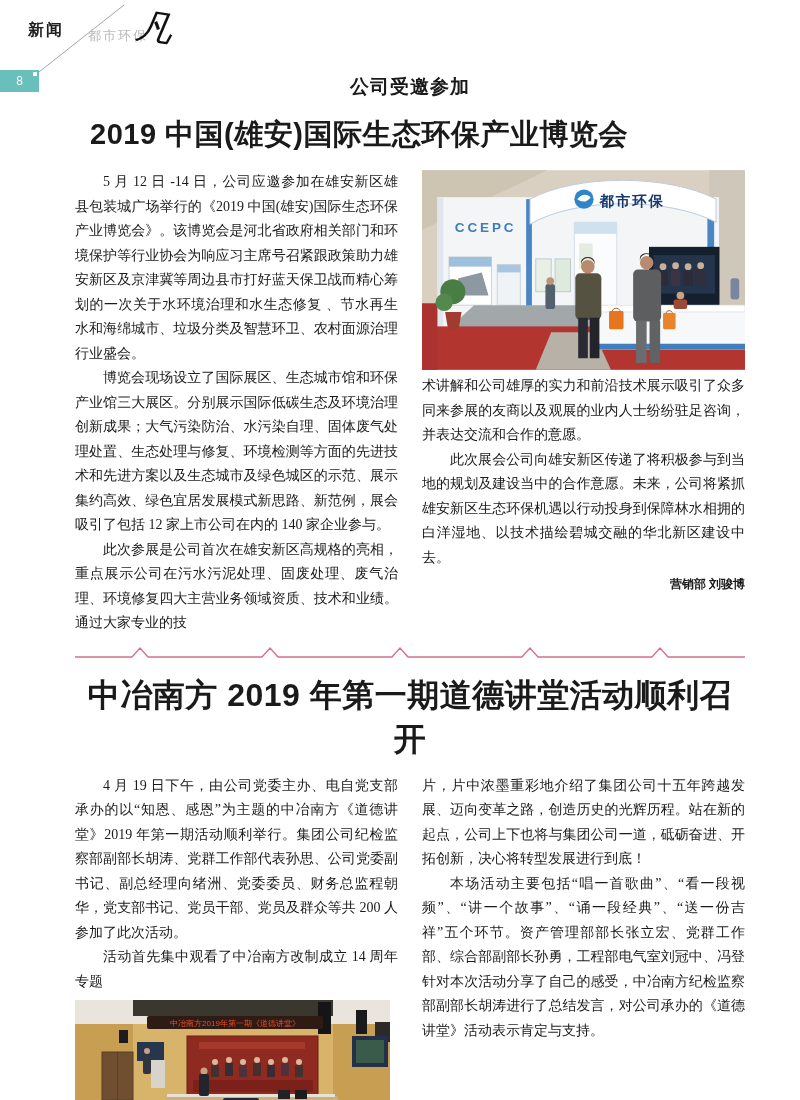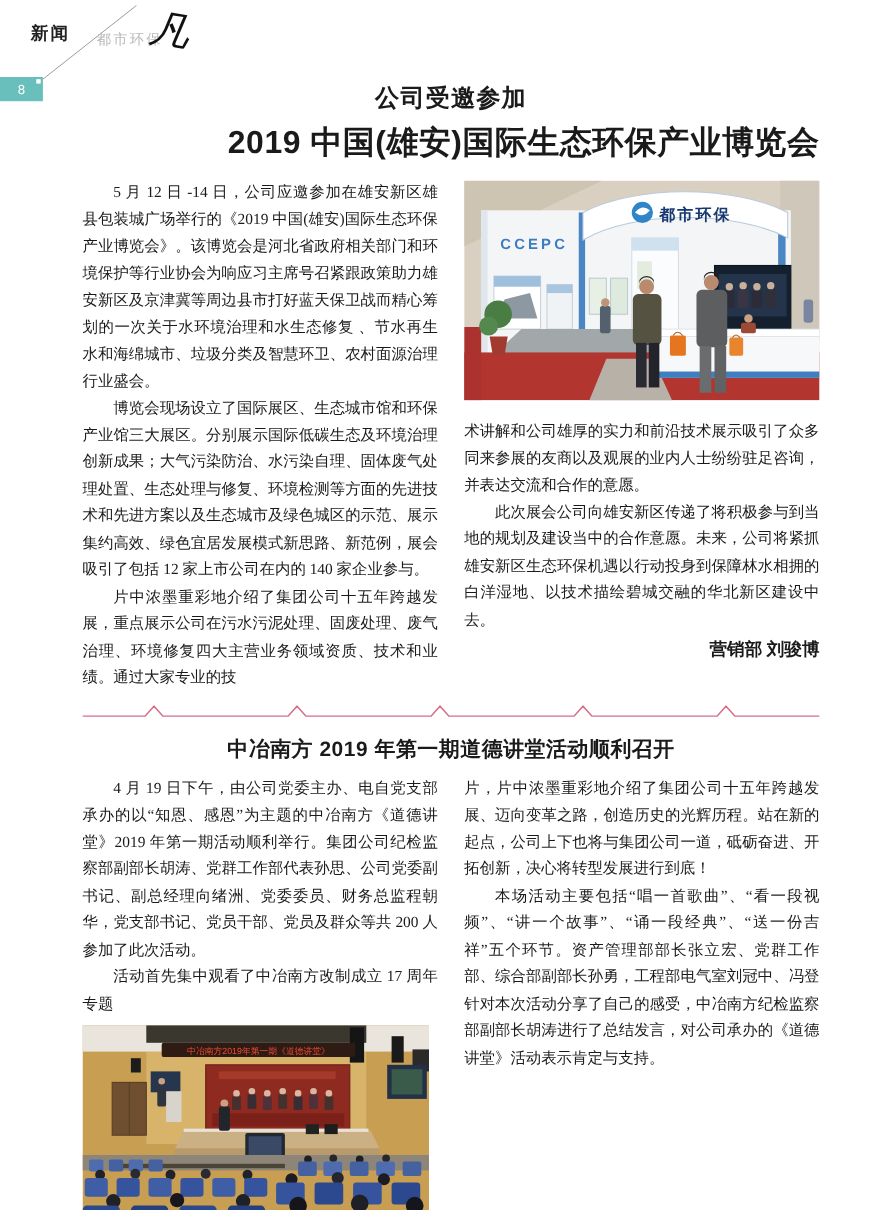--- a/index.html
+++ b/index.html
@@ -11,31 +11,31 @@
             line-height:22px;text-align:center;}
   .tab-dot{position:absolute;right:2px;top:2px;width:4px;height:4px;background:#fff;}
   .hdr-line{position:absolute;left:0;top:0;width:220px;height:100px;}
   .section-label{position:absolute;left:28px;top:20px;font-family:"Liberation Sans",sans-serif;
                  font-weight:bold;font-size:16px;color:#1f1f1f;letter-spacing:2px;}
   .brand{position:absolute;left:88px;top:27px;font-size:13px;color:#b9b9b9;letter-spacing:2px;}
   .brand-mark{position:absolute;left:136px;top:4px;font-size:36px;color:#111;
               font-style:italic;transform:rotate(9deg);}
   
   .main{position:absolute;left:75px;top:74px;width:670px;}
-  .t1a{font-family:"Liberation Sans",sans-serif;font-weight:bold;font-size:22px;
+  .t1a{font-family:"Liberation Sans",sans-serif;font-weight:bold;font-size:19px;
        text-align:center;margin:0 0 6px 0;letter-spacing:1px;}
   .t1b{font-family:"Liberation Sans",sans-serif;font-weight:bold;font-size:29px;
-       text-align:right;margin:0;letter-spacing:0.5px;}
-  .t2{font-family:"Liberation Sans",sans-serif;font-weight:bold;font-size:19px;
+       text-align:left;margin:15px;letter-spacing:0.5px;}
+  .t2{font-family:"Liberation Sans",sans-serif;font-weight:bold;font-size:32px;
       text-align:center;margin:14px 0 12px 0;letter-spacing:0.5px;}
   .cols{display:flex;gap:24px;margin-top:14px;}
   .col{width:323px;font-size:14px;line-height:24.5px;text-align:justify;}
   .col p{margin:0;text-indent:2em;}
   .col p.cont{text-indent:0;}
-  .byline{font-weight:bold;text-align:right;margin-top:2px;font-size:16px;}
+  .byline{font-weight:bold;text-align:right;margin-top:2px;font-size:12px;}
   figure{margin:0;}
   .photo1 svg{display:block;width:323px;height:200px;}
   .photo2 svg{display:block;width:315px;height:186px;margin-top:6px;}
   .divider{display:block;margin-top:10px;}
 </style>
 </head>
 <body>
 
 <div class="page">
 
@@ -52,21 +52,21 @@
 
   <div class="main">
 
     <h1 class="t1a">公司受邀参加</h1>
     <h1 class="t1b">2019 中国(雄安)国际生态环保产业博览会</h1>
 
     <div class="cols">
       <div class="col">
         <p>5 月 12 日 -14 日，公司应邀参加在雄安新区雄县包装城广场举行的《2019 中国(雄安)国际生态环保产业博览会》。该博览会是河北省政府相关部门和环境保护等行业协会为响应习主席号召紧跟政策助力雄安新区及京津冀等周边县市打好蓝天保卫战而精心筹划的一次关于水环境治理和水生态修复 、节水再生水和海绵城市、垃圾分类及智慧环卫、农村面源治理行业盛会。</p>
         <p>博览会现场设立了国际展区、生态城市馆和环保产业馆三大展区。分别展示国际低碳生态及环境治理创新成果；大气污染防治、水污染自理、固体废气处理处置、生态处理与修复、环境检测等方面的先进技术和先进方案以及生态城市及绿色城区的示范、展示集约高效、绿色宜居发展模式新思路、新范例，展会吸引了包括 12 家上市公司在内的 140 家企业参与。</p>
-        <p>片中浓墨重彩地介绍了集团公司十五年跨越发展，重点展示公司在污水污泥处理、固废处理、废气治理、环境修复四大主营业务领域资质、技术和业绩。通过大家专业的技</p>
+        <p>此次参展是公司首次在雄安新区高规格的亮相，重点展示公司在污水污泥处理、固废处理、废气治理、环境修复四大主营业务领域资质、技术和业绩。通过大家专业的技</p>
       </div>
       <div class="col">
         <figure class="photo1">
           <svg viewBox="0 0 335 207">
             <rect width="335" height="207" fill="#d9d0c2"></rect>
             <polygon points="0,0 130,0 0,62" fill="#cec4b2"></polygon>
             <rect x="298" y="0" width="37" height="150" fill="#cfc8ba"></rect>
 
             <rect x="16" y="28" width="292" height="136" fill="#f3f5f7"></rect>
             <rect x="16" y="28" width="6" height="136" fill="#dfe6ec"></rect>
@@ -135,36 +135,36 @@
             <rect x="219" y="103" width="29" height="54" rx="5" fill="#5c5e60"></rect>
             <rect x="222" y="156" width="11" height="44" fill="#6a6c6e"></rect>
             <rect x="236" y="156" width="11" height="44" fill="#606264"></rect>
 
             <rect x="194" y="146" width="15" height="19" rx="1.5" fill="#e5761f"></rect>
             <path d="M197,146 q4,-6 9,0" stroke="#b55a12" fill="none"></path>
             <rect x="250" y="148" width="13" height="17" rx="1.5" fill="#e8842b"></rect>
             <path d="M253,148 q3,-5 7,0" stroke="#b55a12" fill="none"></path>
           </svg>
         </figure>
-        <p class="cont" style="margin-top:17px;">术讲解和公司雄厚的实力和前沿技术展示吸引了众多同来参展的友商以及观展的业内人士纷纷驻足咨询，并表达交流和合作的意愿。</p>
+        <p class="cont" style="margin-top:4px;">术讲解和公司雄厚的实力和前沿技术展示吸引了众多同来参展的友商以及观展的业内人士纷纷驻足咨询，并表达交流和合作的意愿。</p>
         <p>此次展会公司向雄安新区传递了将积极参与到当地的规划及建设当中的合作意愿。未来，公司将紧抓雄安新区生态环保机遇以行动投身到保障林水相拥的白洋湿地、以技术描绘碧城交融的华北新区建设中去。</p>
         <div class="byline">营销部 刘骏博</div>
       </div>
     </div>
 
     <svg class="divider" width="670" height="14" viewBox="0 0 670 14">
       <path d="M0,11 L57,11 L65,2 L73,11 L187,11 L195,2 L203,11 L317,11 L325,2 L333,11 L447,11 L455,2 L463,11 L577,11 L585,2 L593,11 L670,11" fill="none" stroke="#d4708a" stroke-width="1.3"></path>
     </svg>
 
     <h1 class="t2">中冶南方 2019 年第一期道德讲堂活动顺利召开</h1>
 
     <div class="cols" style="margin-top:6px;">
       <div class="col">
         <p>4 月 19 日下午，由公司党委主办、电自党支部承办的以“知恩、感恩”为主题的中冶南方《道德讲堂》2019 年第一期活动顺利举行。集团公司纪检监察部副部长胡涛、党群工作部代表孙思、公司党委副书记、副总经理向绪洲、党委委员、财务总监程朝华，党支部书记、党员干部、党员及群众等共 200 人参加了此次活动。</p>
-        <p>活动首先集中观看了中冶南方改制成立 17 周年专题</p>
+        <p>活动首先集中观看了中冶南方改制成立 14 周年专题</p>
         <figure class="photo2">
           <svg viewBox="0 0 315 186">
             <rect width="315" height="186" fill="#c79e52"></rect>
             <rect x="58" y="24" width="200" height="84" fill="#d7b469"></rect>
 
             <rect x="0" y="0" width="315" height="24" fill="#e9e5dc"></rect>
             <rect x="58" y="0" width="200" height="16" fill="#3a372f"></rect>
             <rect x="243" y="2" width="13" height="32" fill="#151515"></rect>
             <rect x="281" y="10" width="11" height="24" fill="#1a1a1a"></rect>
             <rect x="300" y="22" width="15" height="20" fill="#2a2a28"></rect>

